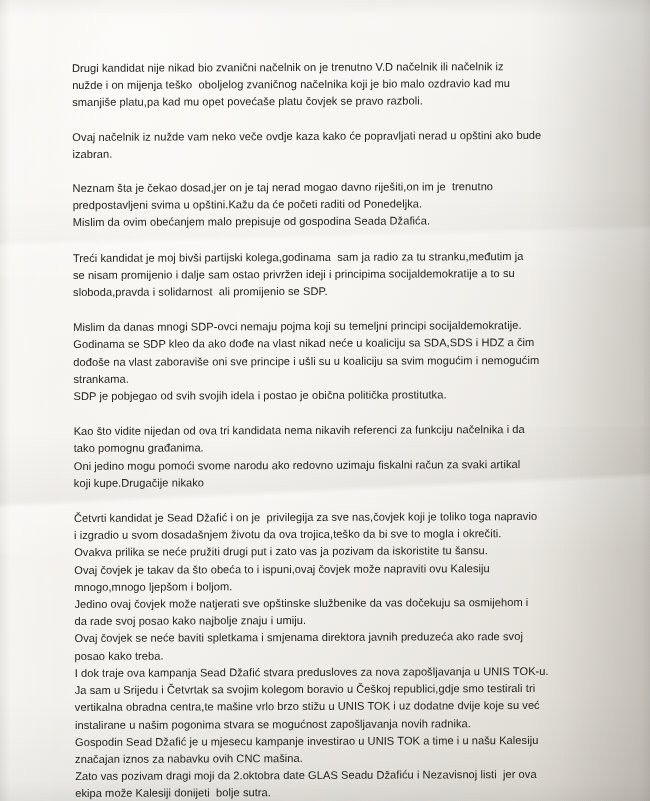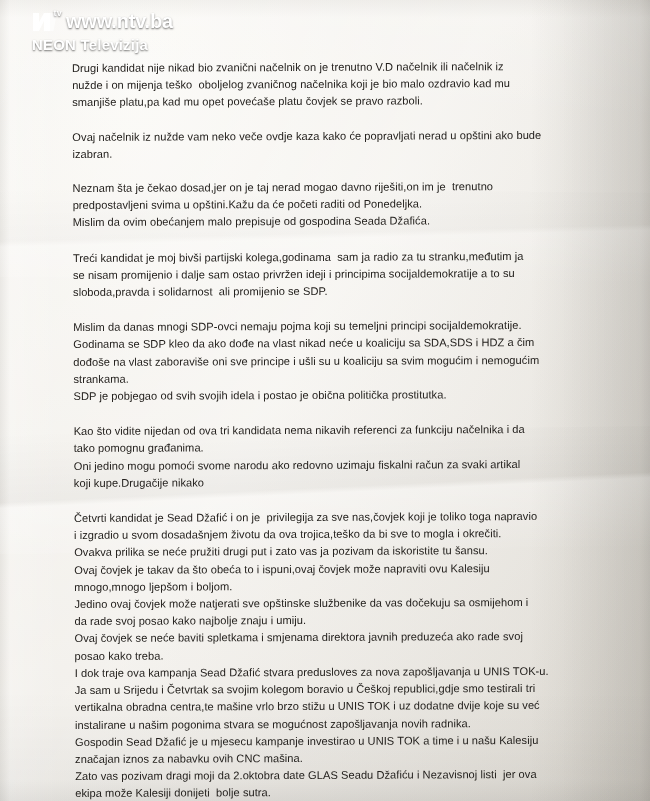--- a/index.html
+++ b/index.html
@@ -133,33 +133,20 @@
 <body>
 
 <div class="page">
 
   <div class="crease crease-v1"></div>
   <div class="crease crease-h1"></div>
   <div class="crease crease-diag"></div>
   <div class="crease crease-diag2"></div>
   <div class="crease corner-shadow"></div>
 
-  <div class="watermark">
-    <div class="wm-row1">
-      <span class="wm-logo">
-        <svg width="30" height="26" viewBox="0 0 30 26" aria-hidden="true">
-          <path d="M3 23 L3 5 L9 5 L9 14 L14 5 L20 5 L20 23 L14 23 L14 13 L9 23 Z" fill="#ffffff" opacity="0.92"></path>
-          <path d="M20 5 L27 5 L23.5 23 L20 23 Z" fill="#ffffff" opacity="0.55"></path>
-        </svg>
-        <span class="wm-tv">tv</span>
-      </span>
-      <span class="wm-url">www.ntv.ba</span>
-    </div>
-    <div class="wm-row2">NEON Televizija</div>
-  </div>
 
   <div class="doc-body">
     <p class="para">Drugi kandidat nije nikad bio zvanični načelnik on je trenutno V.D načelnik ili načelnik iz
 nužde i on mijenja teško  oboljelog zvaničnog načelnika koji je bio malo ozdravio kad mu
 smanjiše platu,pa kad mu opet povećaše platu čovjek se pravo razboli.</p>
     <div class="gap-sm"></div>
     <p class="para">Ovaj načelnik iz nužde vam neko veče ovdje kaza kako će popravljati nerad u opštini ako bude
 izabran.</p>
     <div class="gap-sm"></div>
     <p class="para">Neznam šta je čekao dosad,jer on je taj nerad mogao davno riješiti,on im je  trenutno

